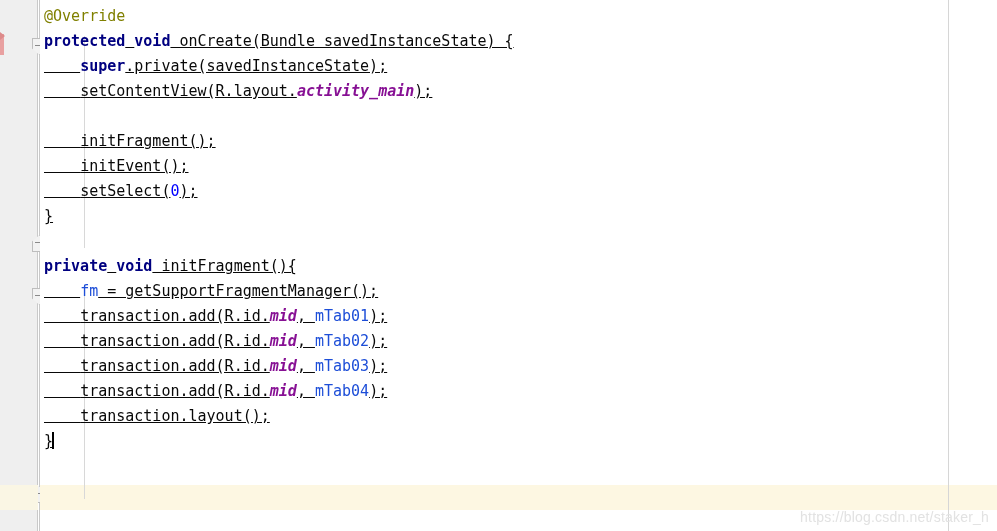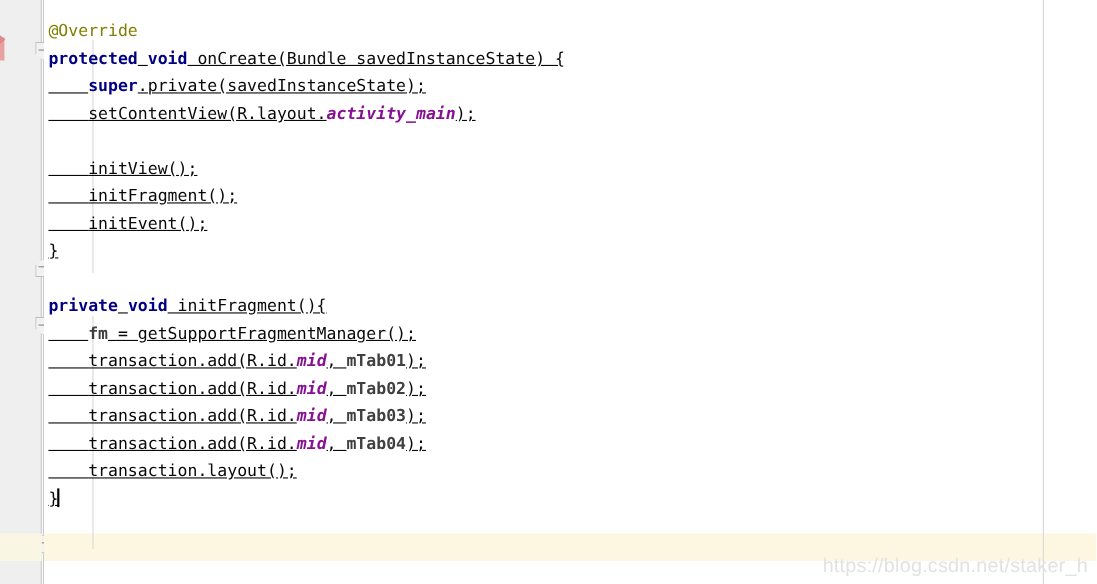--- a/index.html
+++ b/index.html
@@ -137,56 +137,56 @@
     width: 38px;
     height: 25px;
     background: #faf6e4;
   }
 
   
   .code-lines {
     position: absolute;
     left: 0; top: 0;
     width: 957px;
-    padding-top: 16px;
+    padding-top: 4px;
   }
   .line {
     height: 25px;
     line-height: 25px;
     font-size: 15px;
     white-space: pre;
     color: #000000;
     padding-left: 4px;
   }
 
   .tok { white-space: pre; }
   .kw        { color: #000080; font-weight: bold; }
   .anno      { color: #808000; }
   .num       { color: #0000ff; }
-  .field     { color: #404040; font-weight: bold; }
+  .field     { color: #1d4ed8; font-weight: normal; }
   .static-f  { color: #871094; font-weight: bold; font-style: italic; }
   .plain     { color: #080808; text-decoration: underline; }
 
   
   .caret {
     display: inline-block;
     width: 2px;
     height: 17px;
     background: #000000;
     vertical-align: -3px;
     margin-left: -1px;
   }
 
   
   .watermark {
     position: absolute;
     right: 8px;
     bottom: 6px;
     font-family: "Liberation Sans", sans-serif;
-    font-size: 18px;
+    font-size: 14px;
     color: #e2e2e2;
     letter-spacing: 0.2px;
     white-space: nowrap;
   }
 </style>
 </head>
 <body>
 
 <div id="editor">
 
@@ -224,23 +224,23 @@
     <div class="current-line"></div>
     <div class="margin-guide"></div>
     <div class="indent-guide ig-a"></div>
     <div class="indent-guide ig-b"></div>
     <div class="code-lines" id="code-lines">
         <div class="line"><span class="tok anno">@Override</span></div>
         <div class="line"><span class="tok kw">protected</span><span class="tok plain"> </span><span class="tok kw">void</span><span class="tok plain"> onCreate(Bundle savedInstanceState) {</span></div>
         <div class="line"><span class="tok plain">    </span><span class="tok kw">super</span><span class="tok plain">.private(savedInstanceState);</span></div>
         <div class="line"><span class="tok plain">    </span><span class="tok plain">setContentView(R.layout.</span><span class="tok static-f">activity_main</span><span class="tok plain">);</span></div>
         <div class="line"></div>
-        <div class="line"><span class="tok plain">    </span><span class="tok plain">initView();</span></div>
         <div class="line"><span class="tok plain">    </span><span class="tok plain">initFragment();</span></div>
         <div class="line"><span class="tok plain">    </span><span class="tok plain">initEvent();</span></div>
+        <div class="line"><span class="tok plain">    </span><span class="tok plain">setSelect(</span><span class="tok num">0</span><span class="tok plain">);</span></div>
         <div class="line"><span class="tok plain">}</span></div>
         <div class="line"></div>
         <div class="line"><span class="tok kw">private</span><span class="tok plain"> </span><span class="tok kw">void</span><span class="tok plain"> initFragment(){</span></div>
         <div class="line"><span class="tok plain">    </span><span class="tok field">fm</span><span class="tok plain"> = getSupportFragmentManager();</span></div>
         <div class="line"><span class="tok plain">    </span><span class="tok plain">transaction.add(R.id.</span><span class="tok static-f">mid</span><span class="tok plain">, </span><span class="tok field">mTab01</span><span class="tok plain">);</span></div>
         <div class="line"><span class="tok plain">    </span><span class="tok plain">transaction.add(R.id.</span><span class="tok static-f">mid</span><span class="tok plain">, </span><span class="tok field">mTab02</span><span class="tok plain">);</span></div>
         <div class="line"><span class="tok plain">    </span><span class="tok plain">transaction.add(R.id.</span><span class="tok static-f">mid</span><span class="tok plain">, </span><span class="tok field">mTab03</span><span class="tok plain">);</span></div>
         <div class="line"><span class="tok plain">    </span><span class="tok plain">transaction.add(R.id.</span><span class="tok static-f">mid</span><span class="tok plain">, </span><span class="tok field">mTab04</span><span class="tok plain">);</span></div>
         <div class="line"><span class="tok plain">    </span><span class="tok plain">transaction.layout();</span></div>
         <div class="line"><span class="tok plain">}</span><span class="caret"></span></div>

